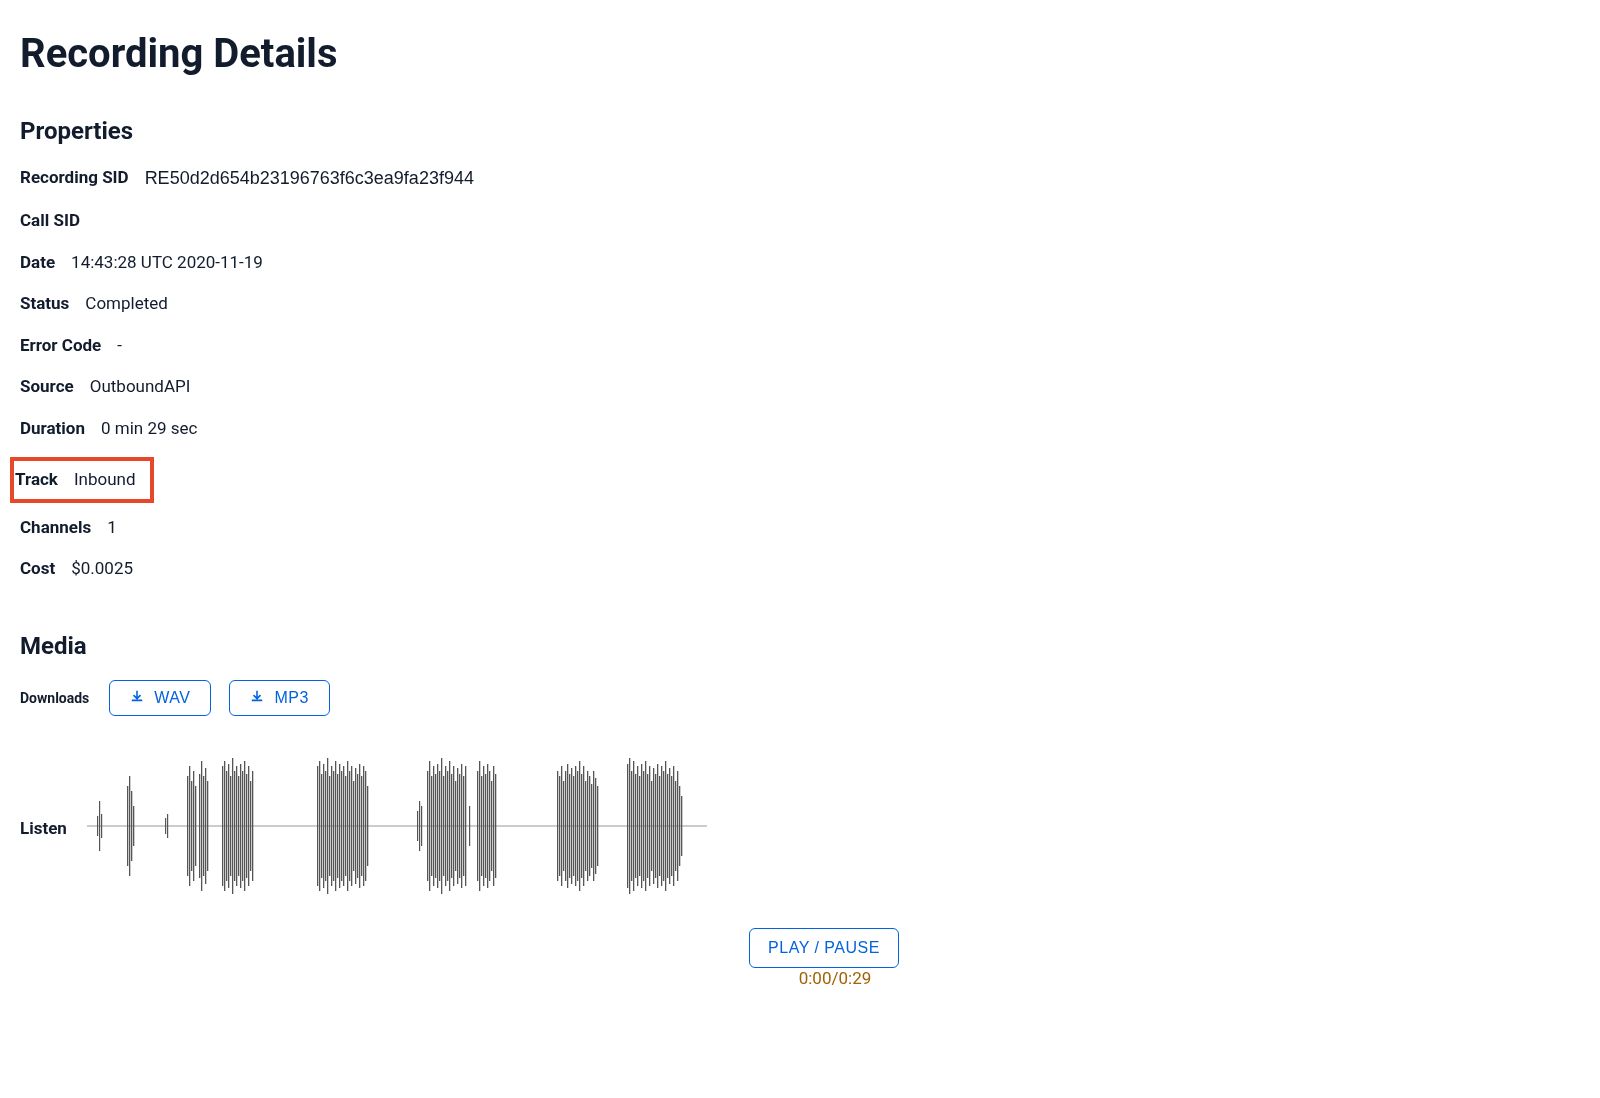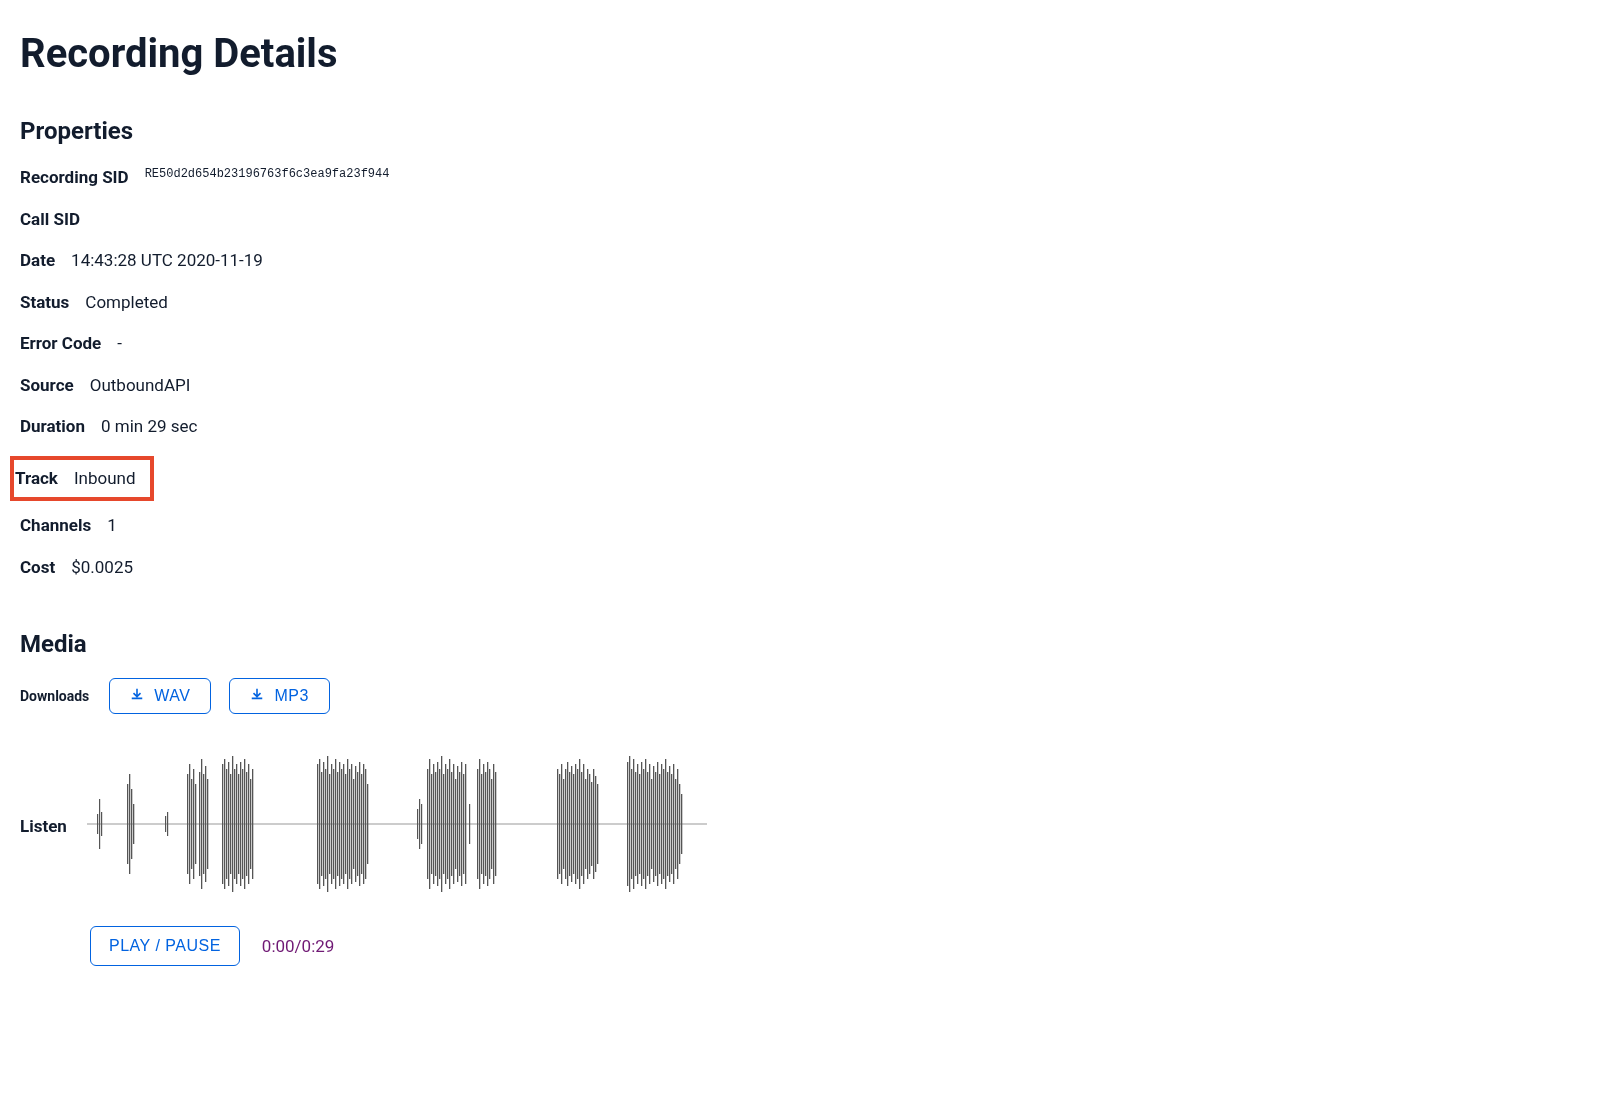--- a/index.html
+++ b/index.html
@@ -35,22 +35,22 @@
     .prop-label {
       font-weight: 700;
       margin-right: 16px;
       white-space: nowrap;
     }
     .prop-value {
       font-weight: 400;
       color: #121c2d;
     }
     .mono {
-      font-family: Liberation Mono, monospace;
-      font-size: 12px;
+      font-family: Liberation Sans, sans-serif;
+      font-size: 18px;
     }
     .link {
       color: #0263e0;
       text-decoration: underline;
       cursor: pointer;
     }
     .highlight-box {
       border: 4px solid #e6482c;
       padding: 6px 14px 6px 1px;
       display: inline-flex;
@@ -104,36 +104,37 @@
       align-self: center;
     }
     .waveform-wrap {
       flex: 0 0 auto;
     }
     .player-controls {
       display: flex;
       align-items: center;
       margin-top: 18px;
       margin-left: 70px;
+      flex-direction: column;
     }
     .play-button {
       border: 1px solid #0263e0;
       color: #0263e0;
       background: #fff;
       border-radius: 6px;
       padding: 10px 18px;
       font-size: 16px;
       font-weight: 500;
       cursor: pointer;
       letter-spacing: 0.5px;
       margin-right: 22px;
     }
     .time-display {
       font-size: 17px;
-      color: #701a75;
+      color: #a16207;
     }
   </style>
 </head>
 <body>
 
 
 
 <h1 class="page-title">Recording Details</h1>
 
 <h2 class="section-title">Properties</h2>

